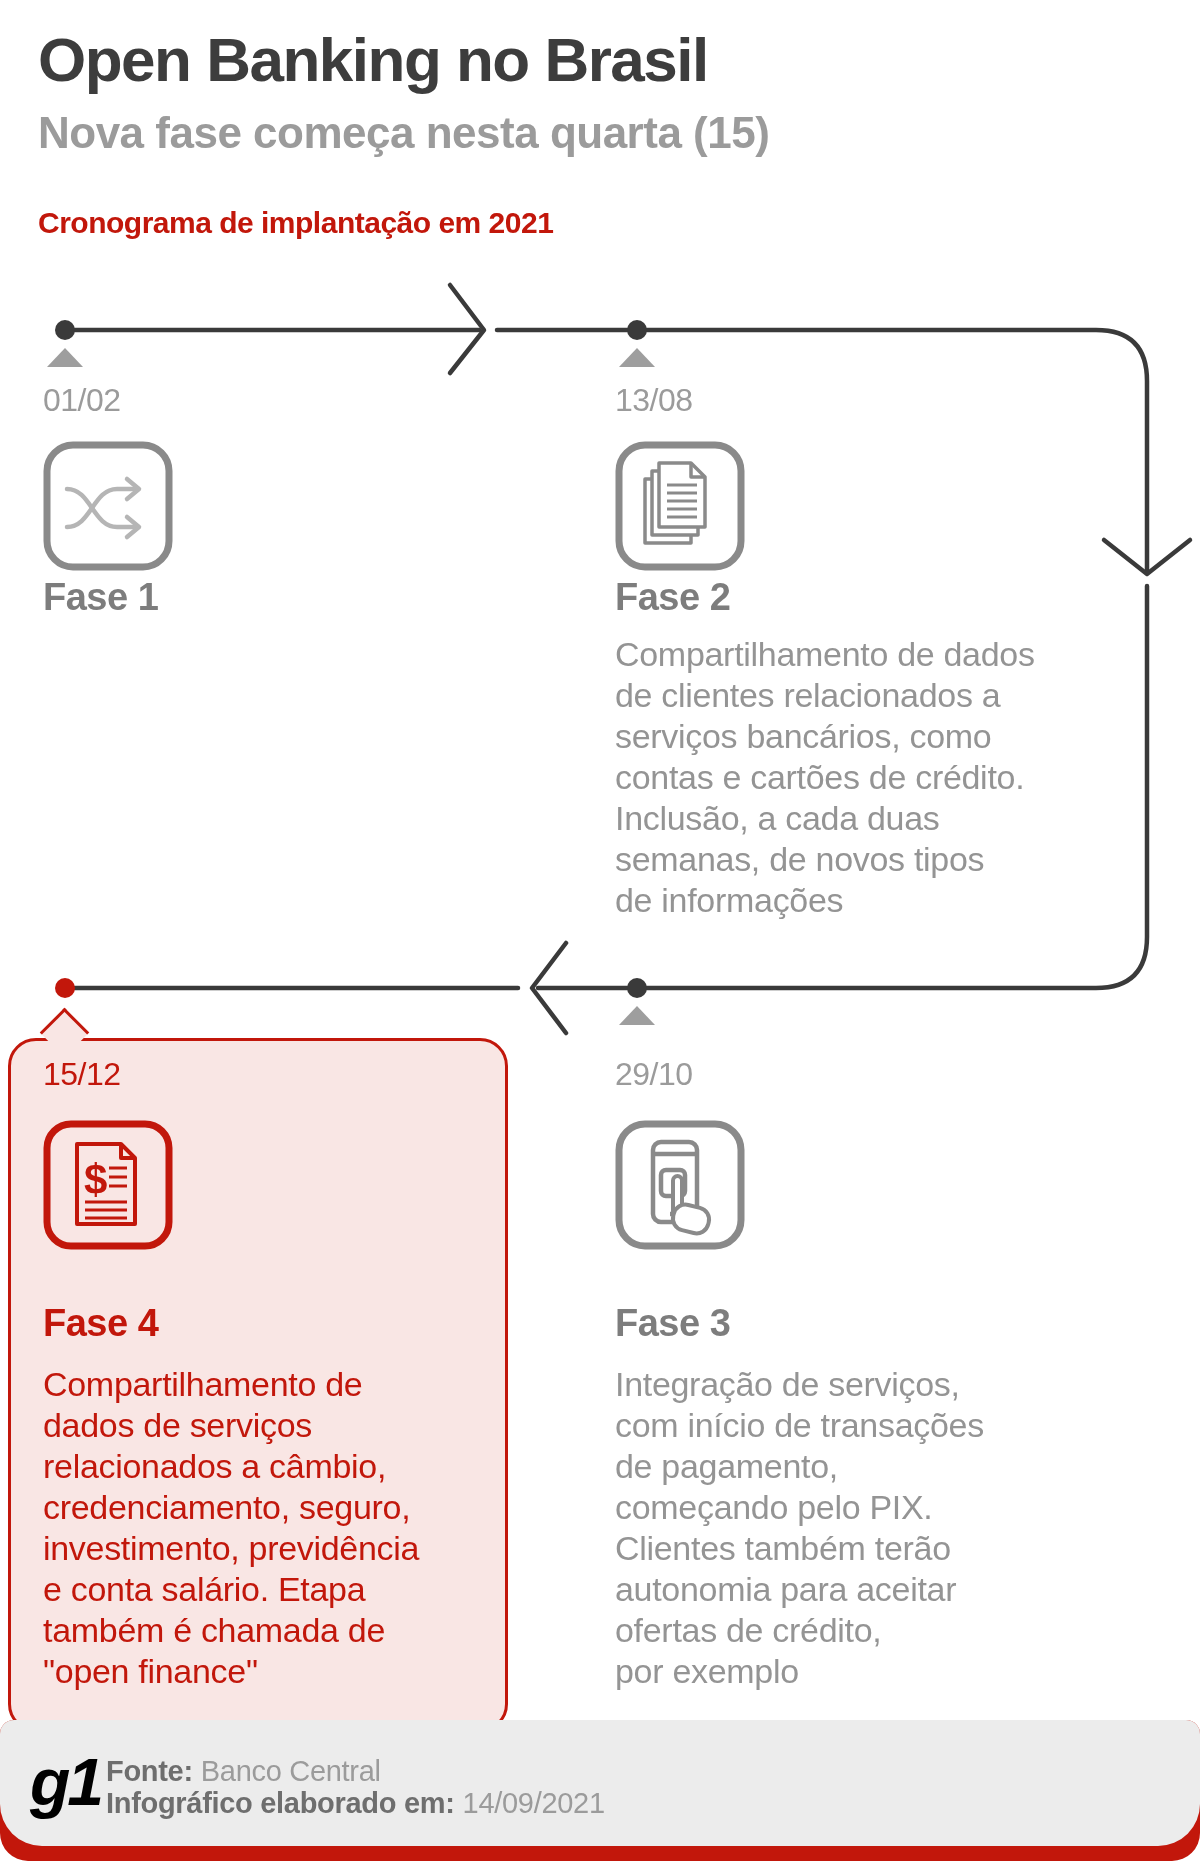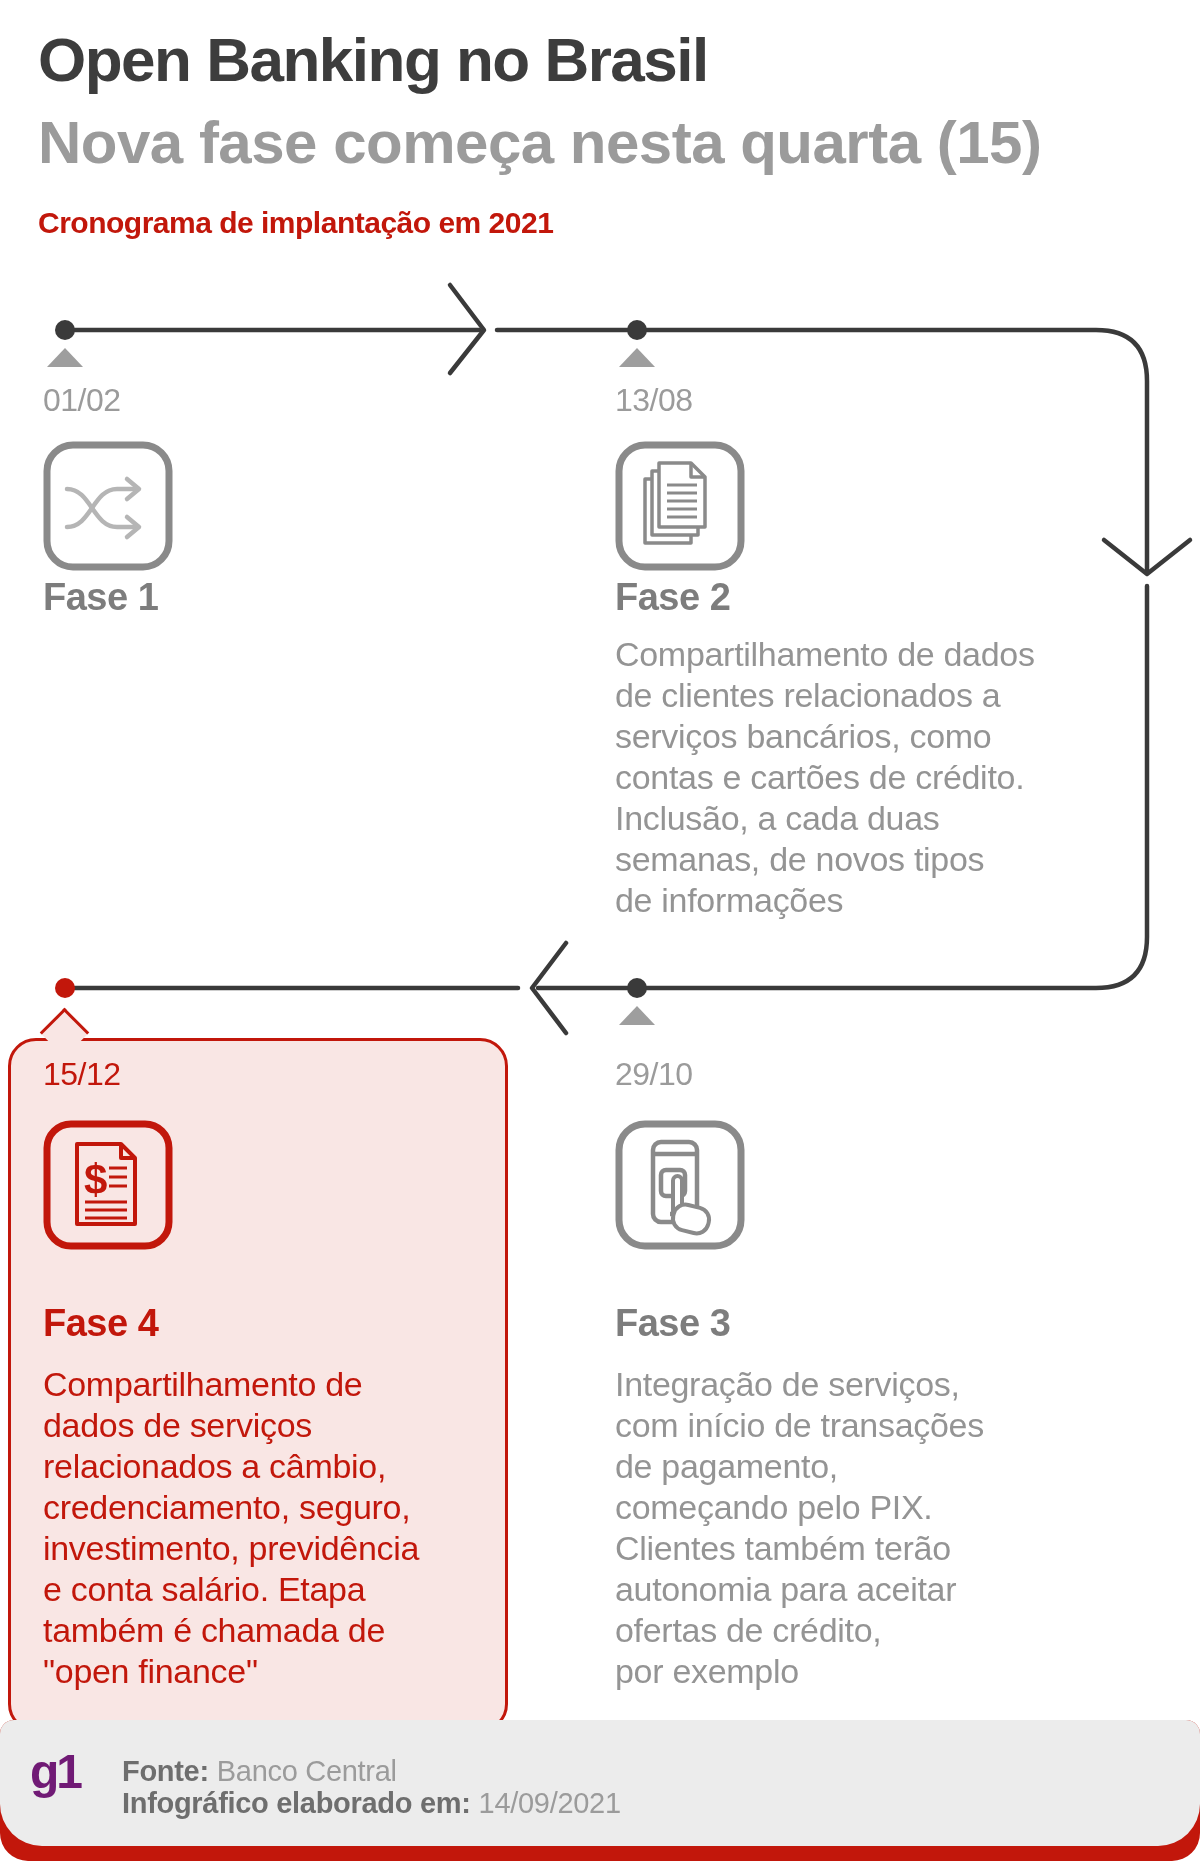--- a/index.html
+++ b/index.html
@@ -2,21 +2,21 @@
 <html><head>
 <meta charset="utf-8">
 <style>
   html,body { margin:0; padding:0; background:#ffffff; }
   #canvas {
     position:relative; width:1200px; height:1865px; background:#ffffff;
     font-family:"Liberation Sans", sans-serif; overflow:hidden;margin-top:8px;
   }
   .abs { position:absolute; }
   .title { left:38px; top:16px; font-size:62px; font-weight:800; color:#3d3d3d; letter-spacing:-1.5px; }
-  .subtitle { left:38px; top:100px; font-size:60px; font-weight:700; color:#9b9b9b; letter-spacing:-0.5px; }
+  .subtitle { left:38px; top:100px; font-size:44px; font-weight:700; color:#9b9b9b; letter-spacing:-0.5px; }
   .section-heading { left:38px; top:198px; font-size:30px; font-weight:800; color:#c2170b; letter-spacing:-0.5px; }
 
   .timeline-svg { left:0; top:0; }
 
   .date-label { font-size:32px; font-weight:400; color:#9b9b9b; letter-spacing:-0.5px; }
   .phase-name { font-size:38px; font-weight:800; color:#7d7d7d; letter-spacing:-0.5px; }
   .phase-desc { font-size:34px; line-height:41px; color:#949494; white-space:pre-line; letter-spacing:-0.3px; }
   .col-left  { left:43px; }
   .col-right { left:615px; }
   .red { color:#c2170b !important; }
@@ -34,22 +34,22 @@
   }
 
   .footer-red {
     left:0; top:1712px; width:1200px; height:141px; background:#c2170b;
     border-radius:14px 14px 28px 28px;
   }
   .footer-gray {
     left:0; top:1712px; width:1200px; height:126px; background:#ececec;
     border-radius:14px 14px 42px 42px;
   }
-  .g1-logo { left:30px; top:1736px; font-size:48px; font-weight:800; color:#701a75; letter-spacing:-3px; }
-  .footer-line { left:122px; font-size:29px; letter-spacing:-0.3px; }
+  .g1-logo { left:30px; top:1736px; font-size:66px; font-weight:800; color:#000000; letter-spacing:-3px;font-style:italic; }
+  .footer-line { left:106px; font-size:29px; letter-spacing:-0.3px; }
   .f-label { font-weight:800; color:#6e6e6e; margin-right:8px; }
   .f-value { font-weight:400; color:#9b9b9b; }
 </style>
 </head>
 <body>
 
 <div id="canvas">
 
   <div class="abs title">Open Banking no Brasil</div>
   <div class="abs subtitle">Nova fase começa nesta quarta (15)</div>

